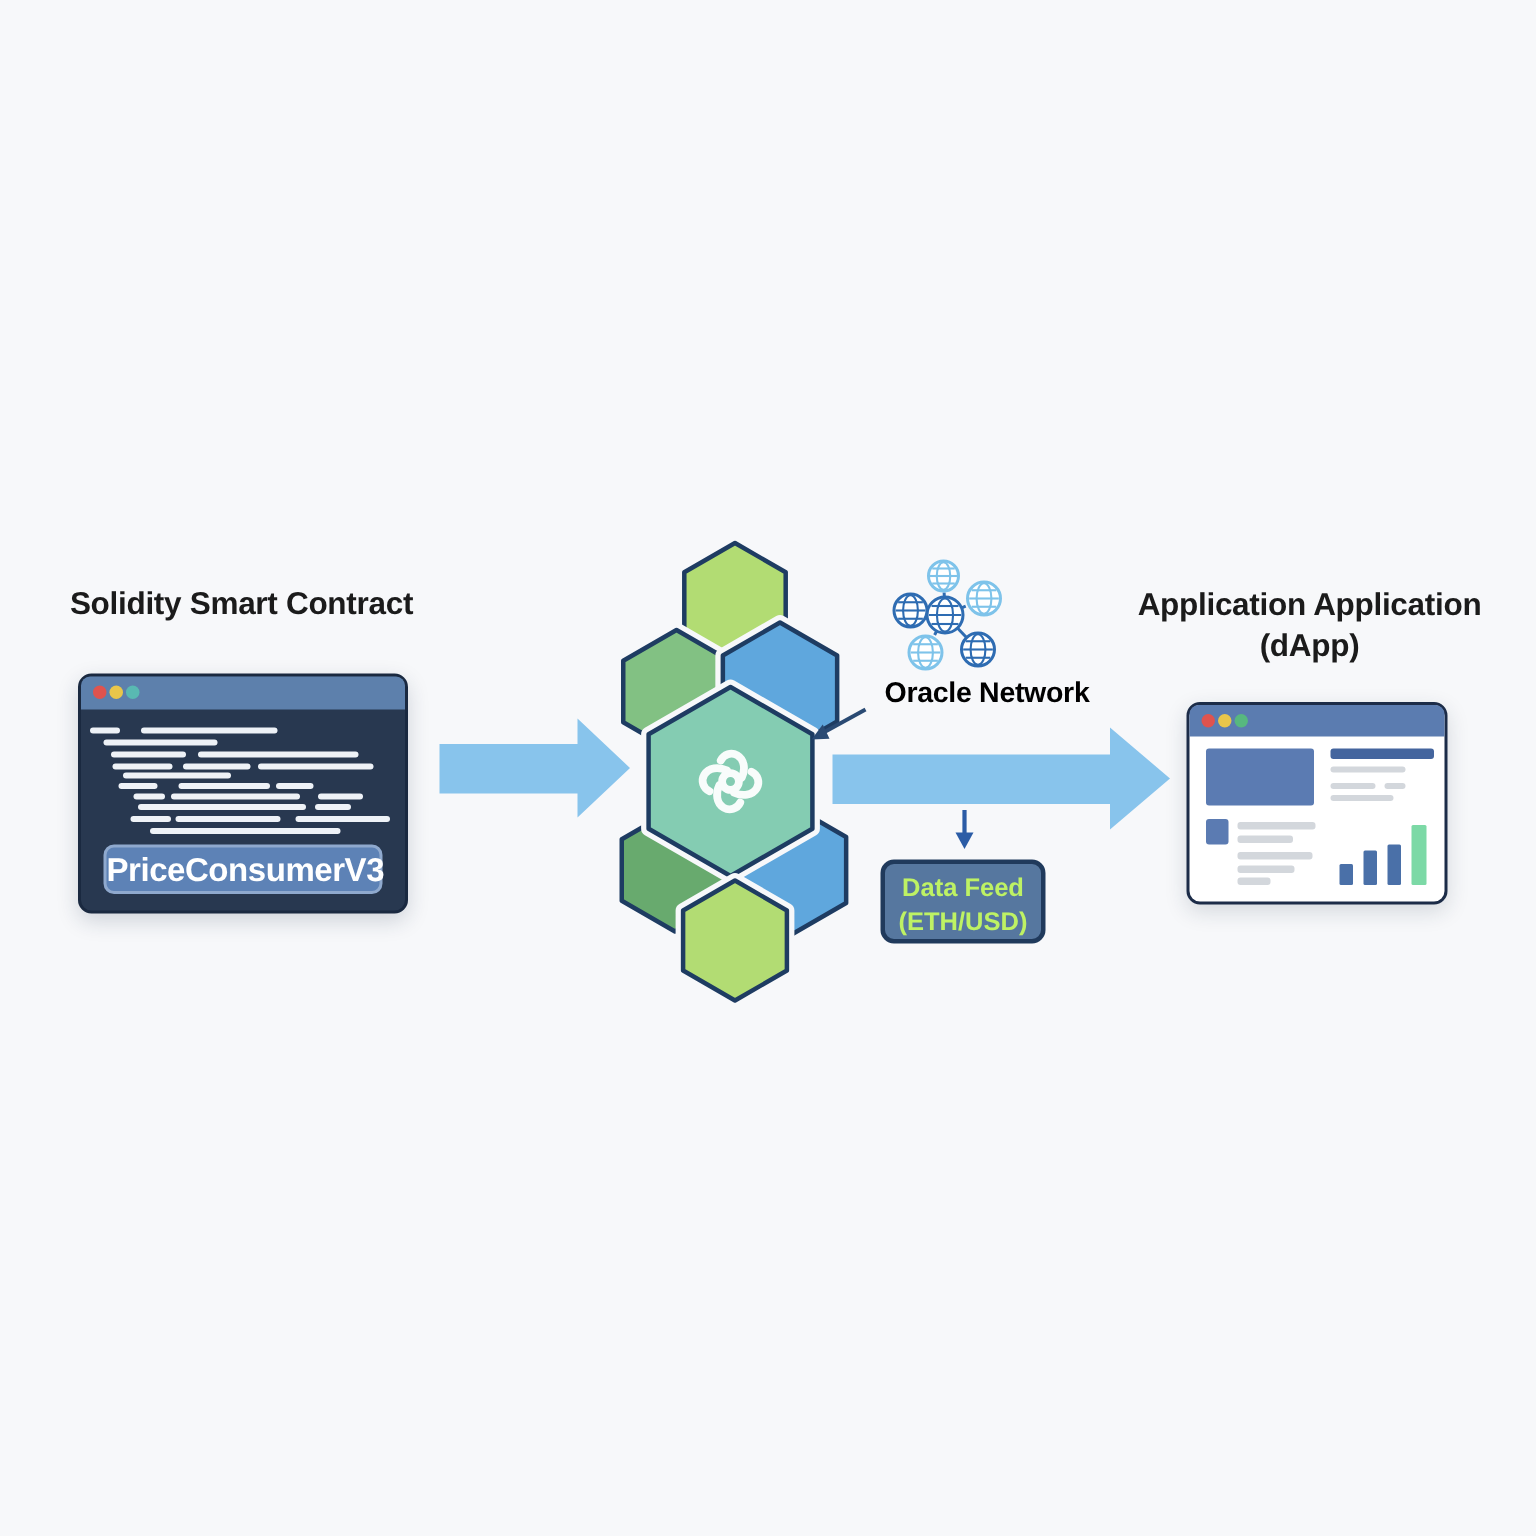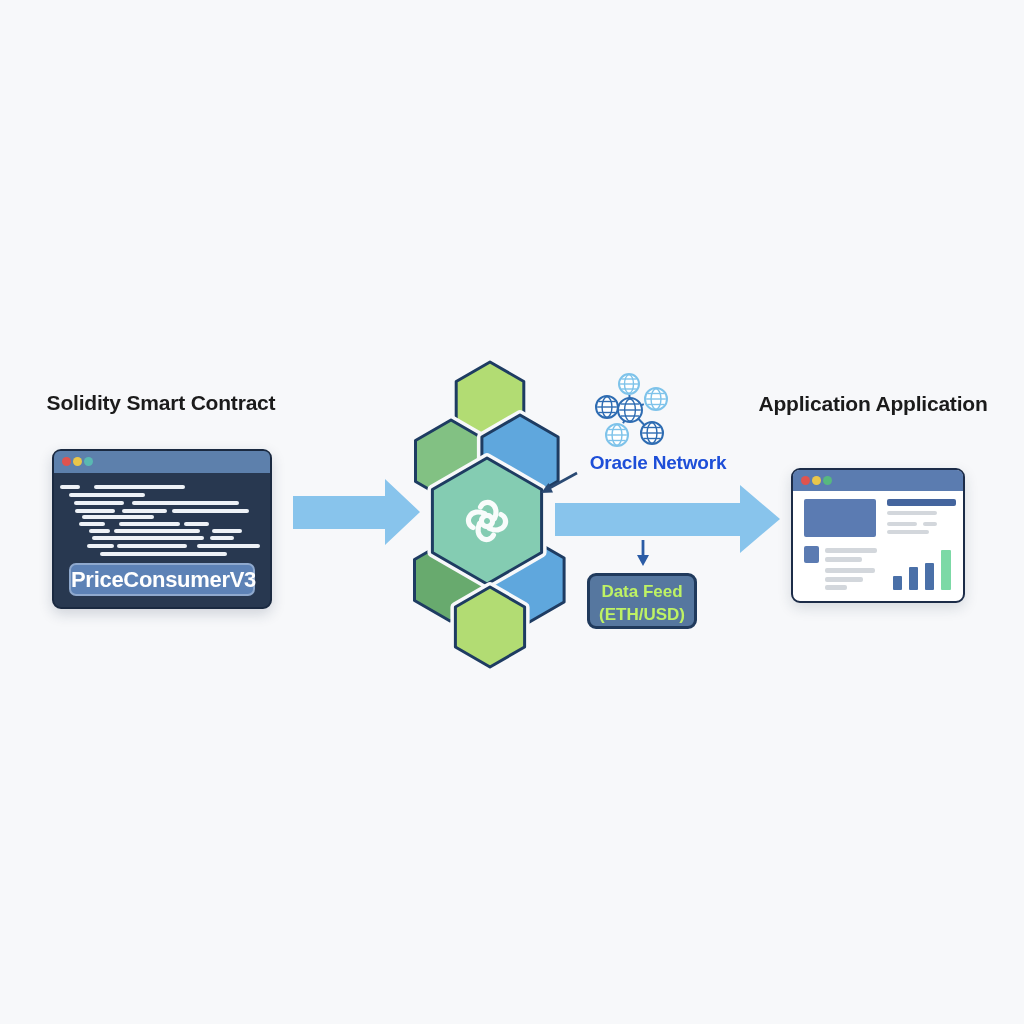--- a/index.html
+++ b/index.html
@@ -18,21 +18,21 @@
     border:2px solid #1a2940;border-radius:9px;box-sizing:border-box;
     box-shadow:0 5px 14px rgba(30,45,70,.18);margin-top:21px;}
   #code-titlebar{left:0;top:0;right:0;height:22px;background:#5d80ac;border-radius:6px 6px 0 0;}
   .dot{width:9px;height:9px;border-radius:50%;top:6px;}
   .code-line{position:absolute;height:4px;border-radius:2px;background:#eef2f7;}
   #contract-label{left:15px;top:112px;width:186px;height:33px;background:#5d82b6;
     border:2px solid #8fa9ce;border-radius:7px;box-sizing:border-box;
     color:#ffffff;font-weight:bold;font-size:22px;text-align:center;line-height:29px;letter-spacing:-0.3px;}
 
   
-  #oracle-label{left:578px;top:452px;width:160px;font-weight:bold;font-size:19px;color:#1d4ed8;text-align:center;letter-spacing:-0.2px;}
+  #oracle-label{left:578px;top:452px;width:160px;font-weight:bold;font-size:19px;color:#000000;text-align:center;letter-spacing:-0.2px;}
 
   
   #feed-badge{left:587px;top:573px;width:110px;height:56px;background:#56779f;
     border:3px solid #203a5c;border-radius:9px;box-sizing:border-box;
     color:#bef264;font-weight:bold;font-size:17px;line-height:23px;text-align:center;padding-top:4px;}
 
   
   #dapp-window{left:791px;top:468px;width:174px;height:135px;background:#ffffff;
     border:2.5px solid #1c2c48;border-radius:9px;box-sizing:border-box;
     box-shadow:0 5px 14px rgba(30,45,70,.15);}
@@ -191,20 +191,21 @@
   <div class="abs" id="oracle-label">Oracle Network</div>
 
   <div class="abs" id="feed-badge">
     <div>Data Feed</div>
     <div>(ETH/USD)</div>
   </div>
 
   <div class="abs" style="left:0;top:0;">
     <div class="abs title" style="left:740px;top:390px;width:266px;">
       <div>Application Application</div>
+      <div>(dApp)</div>
     </div>
 
     <div class="abs" id="dapp-window">
       <div class="abs" id="dapp-titlebar">
         <span class="abs dot" style="left:8px;background:#e0534e;"></span>
         <span class="abs dot" style="left:19px;background:#e9c64a;"></span>
         <span class="abs dot" style="left:30px;background:#57b87f;"></span>
       </div>
 
       <div class="abs blue-rect" style="left:11px;top:29px;width:72px;height:38px;"></div>

